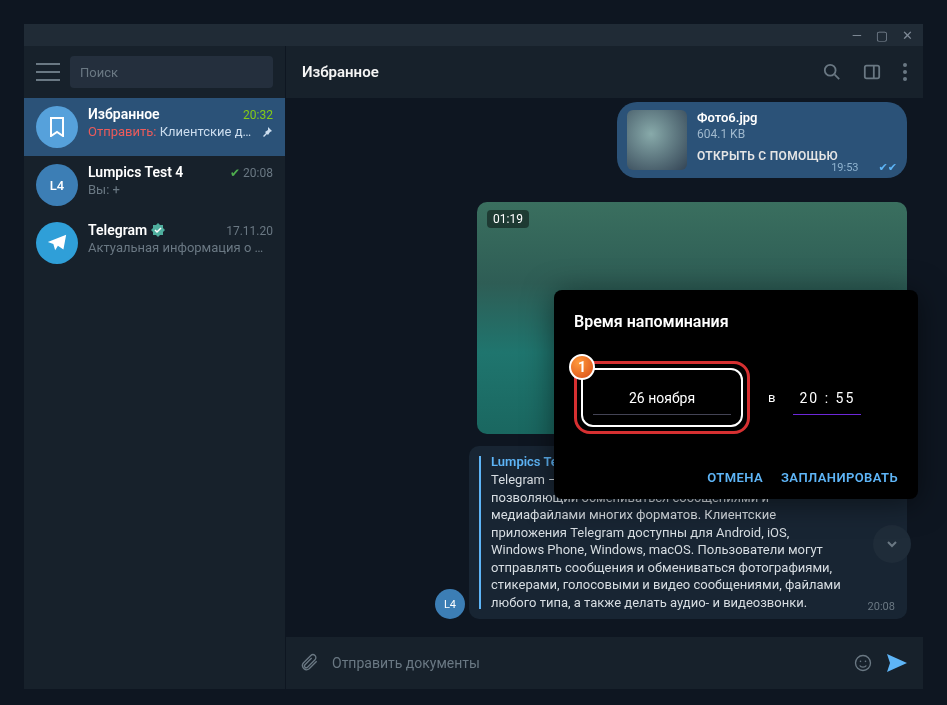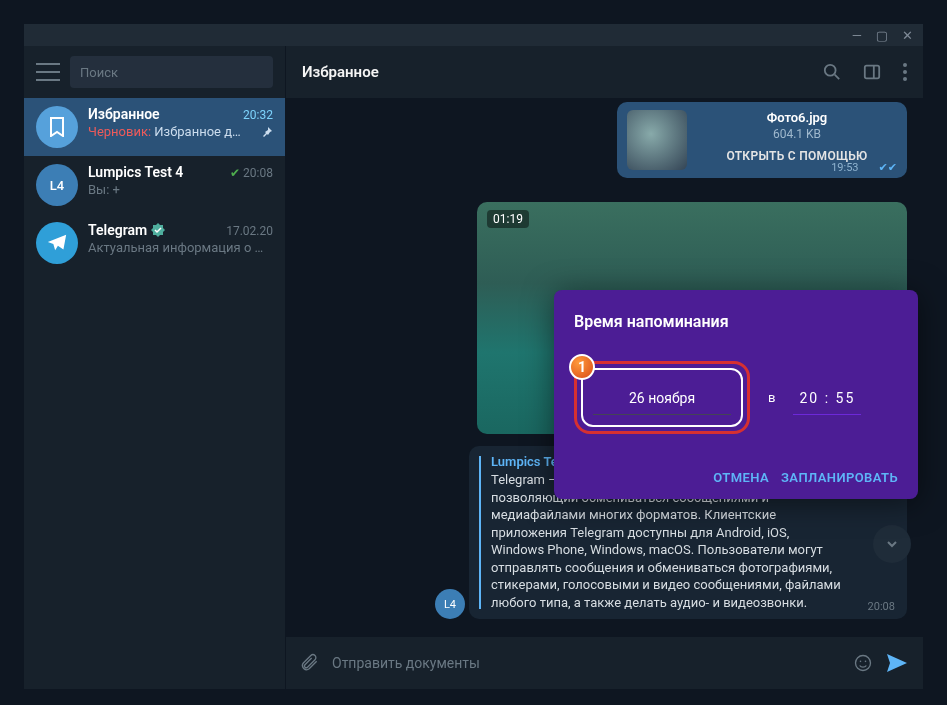--- a/index.html
+++ b/index.html
@@ -17,36 +17,36 @@
 .chat { display: flex; padding: 8px 12px; gap: 10px; cursor: pointer; }
 .chat.active { background: #2b5278; }
 .avatar { width: 42px; height: 42px; border-radius: 50%; display: flex; align-items: center; justify-content: center; font-size: 14px; font-weight: 500; flex-shrink: 0; }
 .av-saved { background: #56a1db; color: #fff; }
 .av-l4 { background: #3c7eb5; color: #fff; font-size: 13px; }
 .av-tg { background: #2f9fd8; color: #fff; }
 .chat-body { flex: 1; min-width: 0; }
 .chat-row1 { display: flex; align-items: baseline; justify-content: space-between; }
 .chat-name { font-size: 14px; font-weight: 600; color: #fff; display: flex; align-items: center; gap: 4px; }
 .chat-time { font-size: 12px; color: #6a7883; display: flex; align-items: center; gap: 3px; }
-.chat.active .chat-time { color: #7dd3fc; }
+.chat.active .chat-time { color: #84cc16; }
 .chat-row2 { display: flex; align-items: center; justify-content: space-between; margin-top: 2px; }
 .chat-preview { font-size: 13px; color: #6a7883; white-space: nowrap; overflow: hidden; text-overflow: ellipsis; }
 .chat.active .chat-preview { color: #cde; }
 .draft { color: #ec5b5b; }
 .pin-icon { color: #6a7883; font-size: 12px; flex-shrink: 0; margin-left: 4px; }
 .chat.active .pin-icon { color: #cde; }
 .check { color: #4fae4e; font-size: 12px; }
 .verified { width: 14px; height: 14px; }
 .right { flex: 1; background: #0e1621; display: flex; flex-direction: column; min-width: 0; position: relative; }
 .header { height: 52px; background: #17212b; display: flex; align-items: center; padding: 0 16px; justify-content: space-between; }
 .header-title { font-size: 15px; font-weight: 600; }
 .header-icons { display: flex; gap: 22px; align-items: center; }
 .hi { color: #6a7883; cursor: pointer; }
 .messages { flex: 1; position: relative; overflow: hidden; }
-.file-msg { position: absolute; right: 16px; top: 4px; background: #2b5278; border-radius: 10px; padding: 8px 10px; display: flex; gap: 10px; width: 290px; text-align: center; }
+.file-msg { position: absolute; right: 16px; top: 4px; background: #2b5278; border-radius: 20px; padding: 8px 10px; display: flex; gap: 10px; width: 290px; }
 .file-thumb { width: 60px; height: 60px; border-radius: 6px; background: radial-gradient(circle at 40% 40%, #8aa, #345); flex-shrink: 0; }
 .file-body { flex: 1; min-width: 0; font-size: 13px; }
 .file-name { font-weight: 600; color: #fff; }
 .file-size { color: #9fb8cd; font-size: 12px; margin-top: 2px; }
 .file-open { color: #e5e5e5; font-size: 12px; font-weight: 600; margin-top: 8px; letter-spacing: 0.3px; }
 .file-time { position: absolute; right: 10px; bottom: 4px; font-size: 11px; color: #8fb3cf; display: flex; align-items: center; gap: 20px; }
 .video-msg { position: absolute; right: 16px; top: 104px; width: 430px; height: 232px; border-radius: 10px; overflow: hidden; background: linear-gradient(180deg, #3a6f5f 0%, #2e5d55 35%, #1f756e 65%, #1a6760 100%); }
 .video-dur { position: absolute; top: 8px; left: 10px; background: rgba(0,0,0,0.45); color: #fff; font-size: 12px; padding: 2px 6px; border-radius: 4px; }
 .play-btn { position: absolute; top: 50%; left: 50%; transform: translate(-50%,-50%); width: 48px; height: 48px; border-radius: 50%; background: rgba(0,0,0,0.4); display: flex; align-items: center; justify-content: center; }
 .play-btn::after { content: ""; border-left: 14px solid #fff; border-top: 9px solid transparent; border-bottom: 9px solid transparent; margin-left: 4px; }
@@ -55,30 +55,30 @@
 .fwd-body { margin-left: 8px; }
 .fwd-head { color: #5eb5f7; font-size: 13px; font-weight: 600; }
 .fwd-text { color: #d7dde2; font-size: 13px; line-height: 1.35; margin-top: 2px; }
 .fwd-time { position: absolute; right: 12px; bottom: 6px; font-size: 11px; color: #6a7883; }
 .fwd-av { position: absolute; left: -34px; bottom: 0; width: 30px; height: 30px; border-radius: 50%; background: #3c7eb5; display: flex; align-items: center; justify-content: center; font-size: 11px; color: #fff; }
 .goto { position: absolute; right: 12px; bottom: 74px; width: 38px; height: 38px; border-radius: 50%; background: #1f2c39; display: flex; align-items: center; justify-content: center; cursor: pointer; }
 .composer { height: 52px; background: #17212b; display: flex; align-items: center; padding: 0 14px; gap: 12px; }
 .comp-icon { color: #6a7883; cursor: pointer; }
 .comp-input { flex: 1; color: #6a7883; font-size: 14px; }
 .send { color: #5eb5f7; cursor: pointer; }
-.modal { position: absolute; left: 268px; top: 244px; width: 364px; background: #4c1d95; border-radius: 8px; padding: 22px 20px 14px; box-shadow: 0 4px 30px rgba(0,0,0,0.5); z-index: 10; }
+.modal { position: absolute; left: 268px; top: 244px; width: 364px; background: #000000; border-radius: 8px; padding: 22px 20px 14px; box-shadow: 0 4px 30px rgba(0,0,0,0.5); z-index: 10; }
 .modal-title { font-size: 16px; font-weight: 600; color: #fff; }
 .modal-row { display: flex; align-items: center; gap: 18px; margin-top: 30px; position: relative; }
 .date-wrap { position: relative; padding: 4px; border: 3px solid #d63031; border-radius: 16px; }
 .date-wrap-inner { border: 2px solid #fff; border-radius: 12px; padding: 10px; }
 .date-field { width: 138px; text-align: center; font-size: 14px; color: #fff; padding: 10px 0 8px; border-bottom: 1px solid #445; }
 .at { font-size: 13px; color: #fff; }
 .time-field { font-size: 14px; color: #fff; padding: 10px 6px 8px; border-bottom: 1px solid #6d28d9; letter-spacing: 2px; }
 .badge { position: absolute; left: -8px; top: -10px; width: 26px; height: 26px; border-radius: 50%; background: radial-gradient(circle at 35% 30%, #ff9a3c, #d84b16); border: 2px solid #fff; display: flex; align-items: center; justify-content: center; font-weight: 700; font-size: 14px; color: #fff; z-index: 2; }
-.modal-btns { display: flex; justify-content: flex-end; gap: 12px; margin-top: 36px; }
+.modal-btns { display: flex; justify-content: flex-end; gap: 18px; margin-top: 36px; }
 .modal-btn { color: #5eb5f7; font-size: 13px; font-weight: 600; letter-spacing: 0.4px; cursor: pointer; }
 svg { display: block; }
 </style>
 </head>
 <body>
 
 <div class="window">
   <div class="titlebar">
     <span>—</span>
     <span>▢</span>
@@ -102,21 +102,21 @@
             <svg width="18" height="20" viewBox="0 0 18 20">
                 <path d="M3 1h12v18l-6-4-6 4z" fill="none" stroke="#fff" stroke-width="2"></path>
               </svg>
           </div>
           <div class="chat-body">
             <div class="chat-row1">
               <div class="chat-name">Избранное</div>
               <div class="chat-time">20:32</div>
             </div>
             <div class="chat-row2">
-              <div class="chat-preview"><span class="draft">Черновик:</span><span> Избранное д…</span></div>
+              <div class="chat-preview"><span class="draft">Отправить:</span><span> Клиентские д…</span></div>
               <span class="pin-icon">
                 <svg width="12" height="12" viewBox="0 0 12 12">
                     <path d="M7 1l4 4-2 1-2 3-1-1-3 3-1-1 3-3-1-1 3-2z" fill="currentColor"></path>
                   </svg>
               </span>
             </div>
           </div>
         </div>
 
         <div class="chat">
@@ -143,21 +143,21 @@
           </div>
           <div class="chat-body">
             <div class="chat-row1">
               <div class="chat-name">
                 <span>Telegram</span>
                 <svg class="verified" viewBox="0 0 14 14">
                     <polygon points="7,0 9,2 12,2 12,5 14,7 12,9 12,12 9,12 7,14 5,12 2,12 2,9 0,7 2,5 2,2 5,2" fill="#4fae9e"></polygon>
                     <path d="M4 7l2 2 4-4" stroke="#fff" stroke-width="1.5" fill="none"></path>
                   </svg>
               </div>
-              <div class="chat-time">17.02.20</div>
+              <div class="chat-time">17.11.20</div>
             </div>
             <div class="chat-row2">
               <div class="chat-preview">Актуальная информация о …</div>
             </div>
           </div>
         </div>
       </div>
     </div>
 
     <div class="right">

